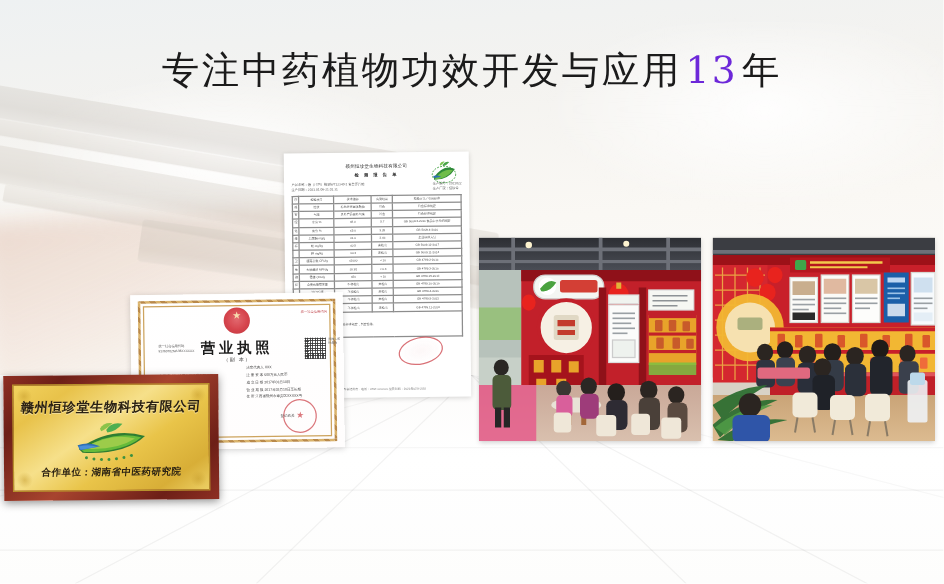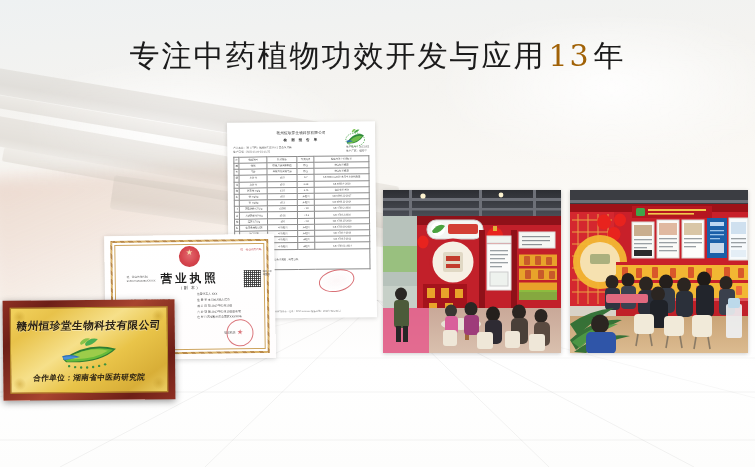--- a/index.html
+++ b/index.html
@@ -68,21 +68,21 @@
     position:absolute; left:0; top:300px; width:755px; height:167px;
     background:linear-gradient(180deg,#fcfbfa 0%,#ffffff 40%,#fdfdfc 100%);
   }
 
   
   .headline{
     position:absolute; left:0; top:36px; width:755px;
     text-align:center; font-family:"DejaVu Serif","Liberation Serif",serif;
     font-size:30px; color:#1b1b1b; letter-spacing:2px; white-space:nowrap;
   }
-  .headline .num{ color:#a16207; font-family:"DejaVu Serif",serif; padding:0 3px; }
+  .headline .num{ color:#6d28d9; font-family:"DejaVu Serif",serif; padding:0 3px; }
 
   
   .report{
     position:absolute; left:228px; top:122px; width:148px; height:196px;
     background:#ffffff; box-shadow:0 1px 4px rgba(0,0,0,.16);
     transform:rotate(-0.6deg); overflow:hidden; padding:6px 6px 4px 6px;
   }
   .rpt-head{ text-align:center; font-size:3.6px; color:#2a2a2a; letter-spacing:.2px; margin-top:3px; }
   .rpt-sub{ text-align:center; font-size:3.4px; letter-spacing:1.6px; color:#2a2a2a; margin-top:3px; font-weight:bold; }
   .rpt-logo{

